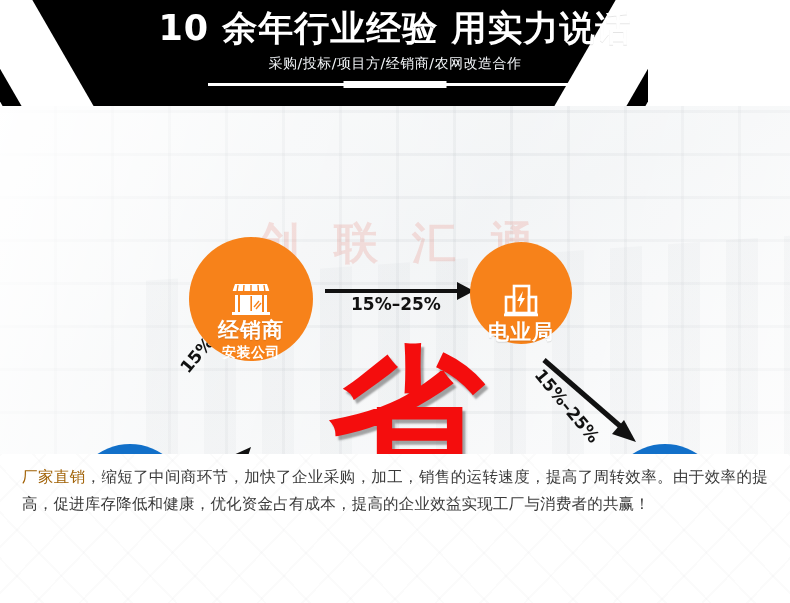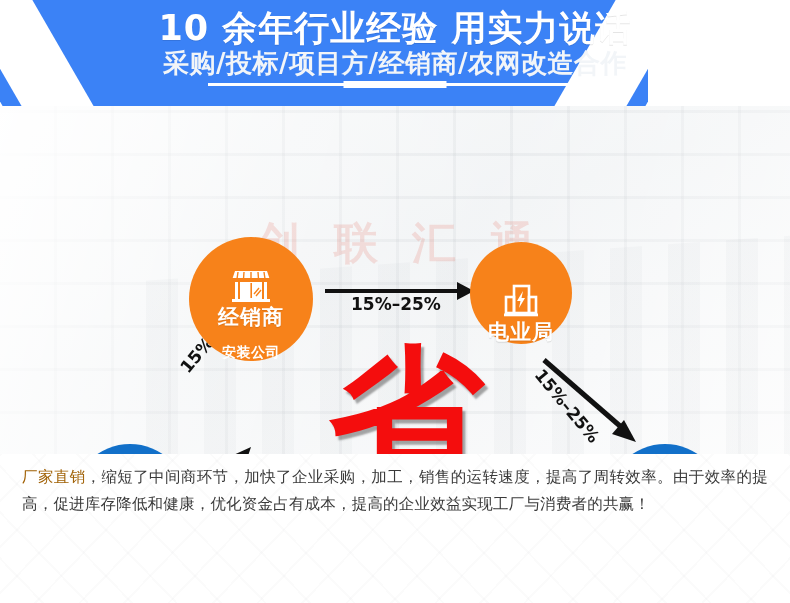--- a/index.html
+++ b/index.html
@@ -1,33 +1,33 @@
 <!DOCTYPE html>
 <html><head>
 <meta charset="utf-8">
 <style>
   html,body{margin:0;padding:0;background:#fff;}
   body{font-family:"DejaVu Sans","Liberation Sans",sans-serif;}
   .page{position:relative;width:790px;height:603px;overflow:hidden;background:#ffffff;}
 
   
-  .banner{position:relative;width:648px;height:106px;background:#3b82f6;overflow:hidden;}
+  .banner{position:relative;width:648px;height:106px;background:#000000;overflow:hidden;}
   .stripe{position:absolute;top:-30px;height:180px;background:#ffffff;}
   .stripe.l1{left:-70px;width:46px;transform:skewX(30deg);}
   .stripe.l2{left:-5px;width:72px;transform:skewX(30deg);}
   .stripe.r1{right:-70px;width:46px;transform:skewX(-30deg);}
   .stripe.r2{right:-5px;width:72px;transform:skewX(-30deg);}
 
   .banner-inner{position:absolute;left:0;top:0;width:790px;height:106px;
      display:flex;flex-direction:column;align-items:center;justify-content:flex-start;}
   .banner-title{margin-top:7px;color:#ffffff;font-size:35px;font-weight:bold;
      letter-spacing:1px;line-height:42px;white-space:nowrap;
      text-shadow:0 1px 0 rgba(0,0,0,.10);}
-  .banner-sub{margin-top:1px;color:#f2f5f8;font-size:26px;line-height:26px;
-     letter-spacing:.5px;white-space:nowrap;font-weight:700;}
+  .banner-sub{margin-top:1px;color:#f2f5f8;font-size:14px;line-height:26px;
+     letter-spacing:.5px;white-space:nowrap;font-weight:400;}
   .divider{position:relative;margin-top:5px;width:375px;height:7px;}
   .divider .bar{position:absolute;top:2px;left:0;width:375px;height:3px;background:#ffffff;}
   .divider .knob{position:absolute;top:0;left:50%;transform:translateX(-50%);
      width:103px;height:7px;background:#ffffff;}
 
   
   .diagram{position:relative;width:790px;height:348px;background:#fdfdfd;overflow:hidden;}
   
   .bg-photo{position:absolute;inset:0;
      background:
@@ -44,21 +44,21 @@
      color:rgba(226,88,70,.17);font-size:44px;font-weight:bold;letter-spacing:34px;
      text-indent:34px;white-space:nowrap;pointer-events:none;}
 
   .node{position:absolute;border-radius:50%;display:flex;flex-direction:column;
         align-items:center;justify-content:flex-end;color:#fff;box-sizing:border-box;}
   .node.orange{background:#f7821a;}
   .node.blue{background:#1270c9;}
   .node .ico{display:block;line-height:0;margin-bottom:2px;}
   .node .lbl{font-size:21px;font-weight:bold;letter-spacing:1px;line-height:24px;
      text-shadow:0 1px 1px rgba(0,0,0,.12);}
-  .node .sub{font-size:14px;font-weight:bold;line-height:18px;margin-top:14px;letter-spacing:.5px;}
+  .node .sub{font-size:14px;font-weight:bold;line-height:18px;margin-top:1px;letter-spacing:.5px;}
 
   #node-dealer{left:189px;top:131px;width:124px;height:124px;}
   #node-bureau{left:470px;top:136px;width:102px;height:102px;}
   #node-brand{left:72px;top:338px;width:116px;height:116px;}
   #node-consumer{left:607px;top:338px;width:116px;height:116px;}
 
   .arrow{position:absolute;}
   .arrow .stem{position:absolute;background:#111;height:4px;top:0;left:0;}
   .arrow .head{position:absolute;width:0;height:0;border-top:9px solid transparent;
       border-bottom:9px solid transparent;border-left:17px solid #111;top:-7px;}

